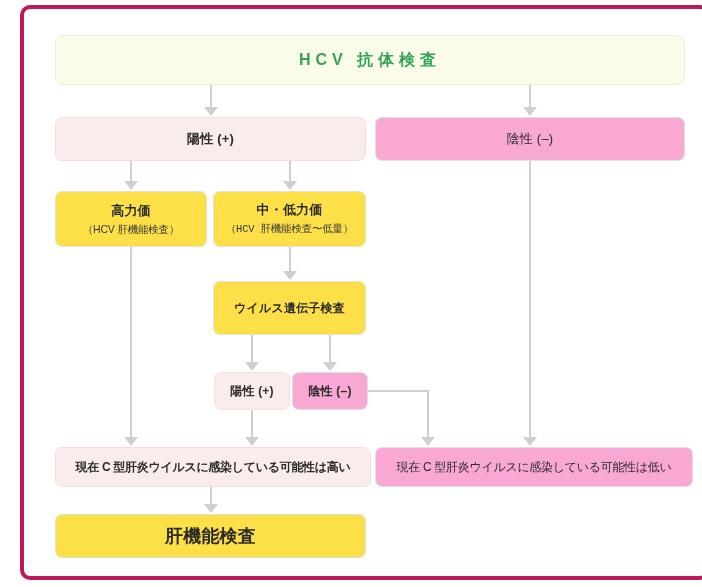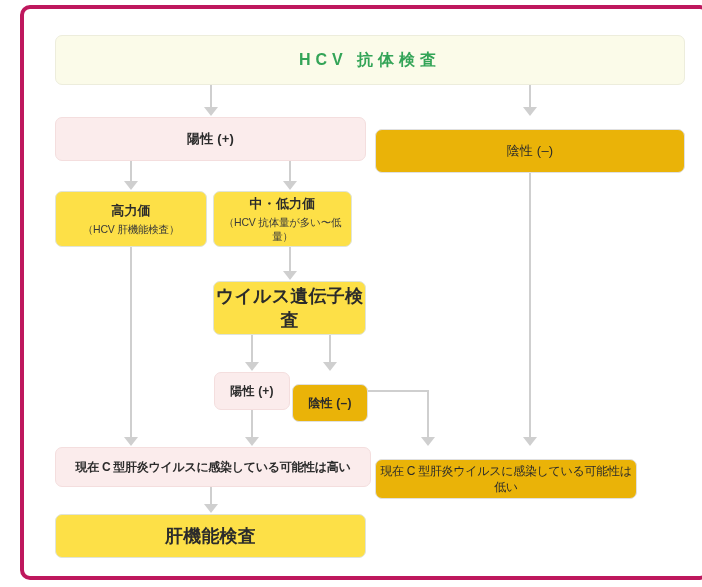--- a/index.html
+++ b/index.html
@@ -61,58 +61,57 @@
     color: #33a457;
     font-size: 16px;
     letter-spacing: 5px;
     font-weight: bold;
   }
   .v-pink {
     background: #fbecec;
     border-color: #f4dede;
   }
   .v-white {
-    background: #eab308;
+    background: #f9a8d4;
     border-color: #e0e0e0;
-    margin-top: 12px;
   }
   .v-sage {
     background: #fde047;
     border-color: #e0e4d8;
   }
 
   
   #node-title        { left: 31px;  top: 26px;  width: 630px; height: 50px; }
   #node-title .main  { font-size: 16px; }
 
   #node-positive-1   { left: 31px;  top: 108px; width: 311px; height: 44px; }
   #node-positive-1 .main { font-size: 13px; }
 
   #node-negative-1   { left: 351px; top: 108px; width: 310px; height: 44px; }
   #node-negative-1 .main { font-size: 13px; font-weight: normal; }
 
   #node-high-titer   { left: 31px;  top: 182px; width: 152px; height: 56px; }
   #node-high-titer .main { font-size: 13px; }
 
-  #node-mid-low      { left: 189px; top: 182px; width: 139px; height: 56px; }
+  #node-mid-low      { left: 189px; top: 182px; width: 153px; height: 56px; font-family: Liberation Mono, monospace; }
   #node-mid-low .main { font-size: 13px; }
 
   #node-gene-test    { left: 189px; top: 272px; width: 153px; height: 54px; }
-  #node-gene-test .main { font-size: 18px; }
+  #node-gene-test .main { font-size: 12px; }
 
   #node-positive-2   { left: 190px; top: 363px; width: 76px;  height: 38px; }
   #node-positive-2 .main { font-size: 12px; }
 
   #node-negative-2   { left: 268px; top: 363px; width: 76px;  height: 38px; }
   #node-negative-2 .main { font-size: 12px; }
 
   #node-result-high  { left: 31px;  top: 438px; width: 316px; height: 40px; }
   #node-result-high .main { font-size: 12px; font-weight: bold; letter-spacing: -0.3px; }
 
-  #node-result-low   { left: 351px; top: 438px; width: 262px; height: 40px; }
+  #node-result-low   { left: 351px; top: 438px; width: 318px; height: 40px; }
   #node-result-low .main { font-size: 12px; font-weight: normal; letter-spacing: -0.3px; }
 
   #node-liver-test   { left: 31px;  top: 505px; width: 311px; height: 44px; }
   #node-liver-test .main { font-size: 18px; }
 
   
   .conn {
     position: absolute;
     pointer-events: none;
   }
@@ -207,21 +206,21 @@
     <span class="main">陰性 (–)</span>
   </div>
 
   <div class="node v-sage" id="node-high-titer">
     <span class="main">高力価</span>
     <span class="sub">（HCV 肝機能検査）</span>
   </div>
 
   <div class="node v-sage" id="node-mid-low">
     <span class="main">中・低力価</span>
-    <span class="sub">（HCV 抗体量が多い〜低量）</span>
+    <span class="sub">（HCV 肝機能検査〜低量）</span>
   </div>
 
   <div class="node v-sage" id="node-gene-test">
     <span class="main">ウイルス遺伝子検査</span>
   </div>
 
   <div class="node v-pink" id="node-positive-2">
     <span class="main">陽性 (+)</span>
   </div>
 

